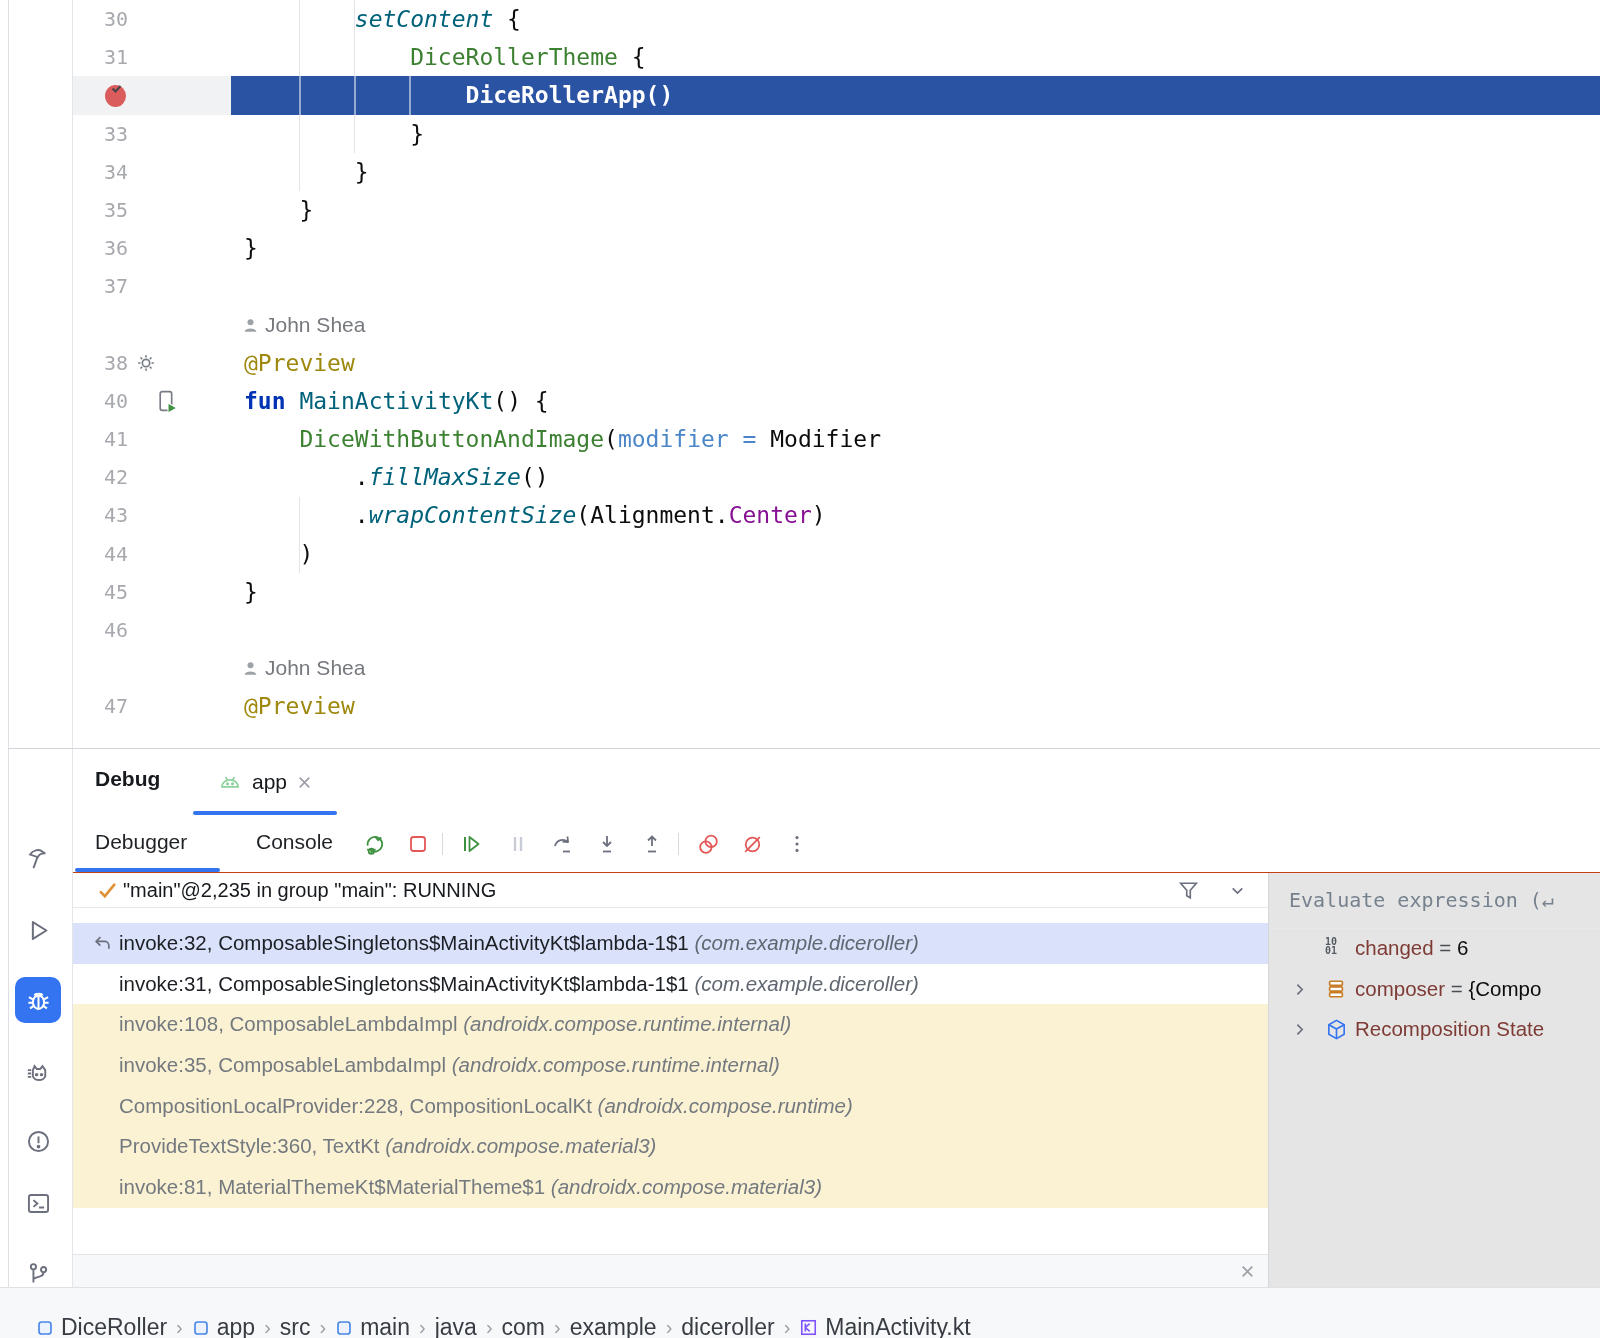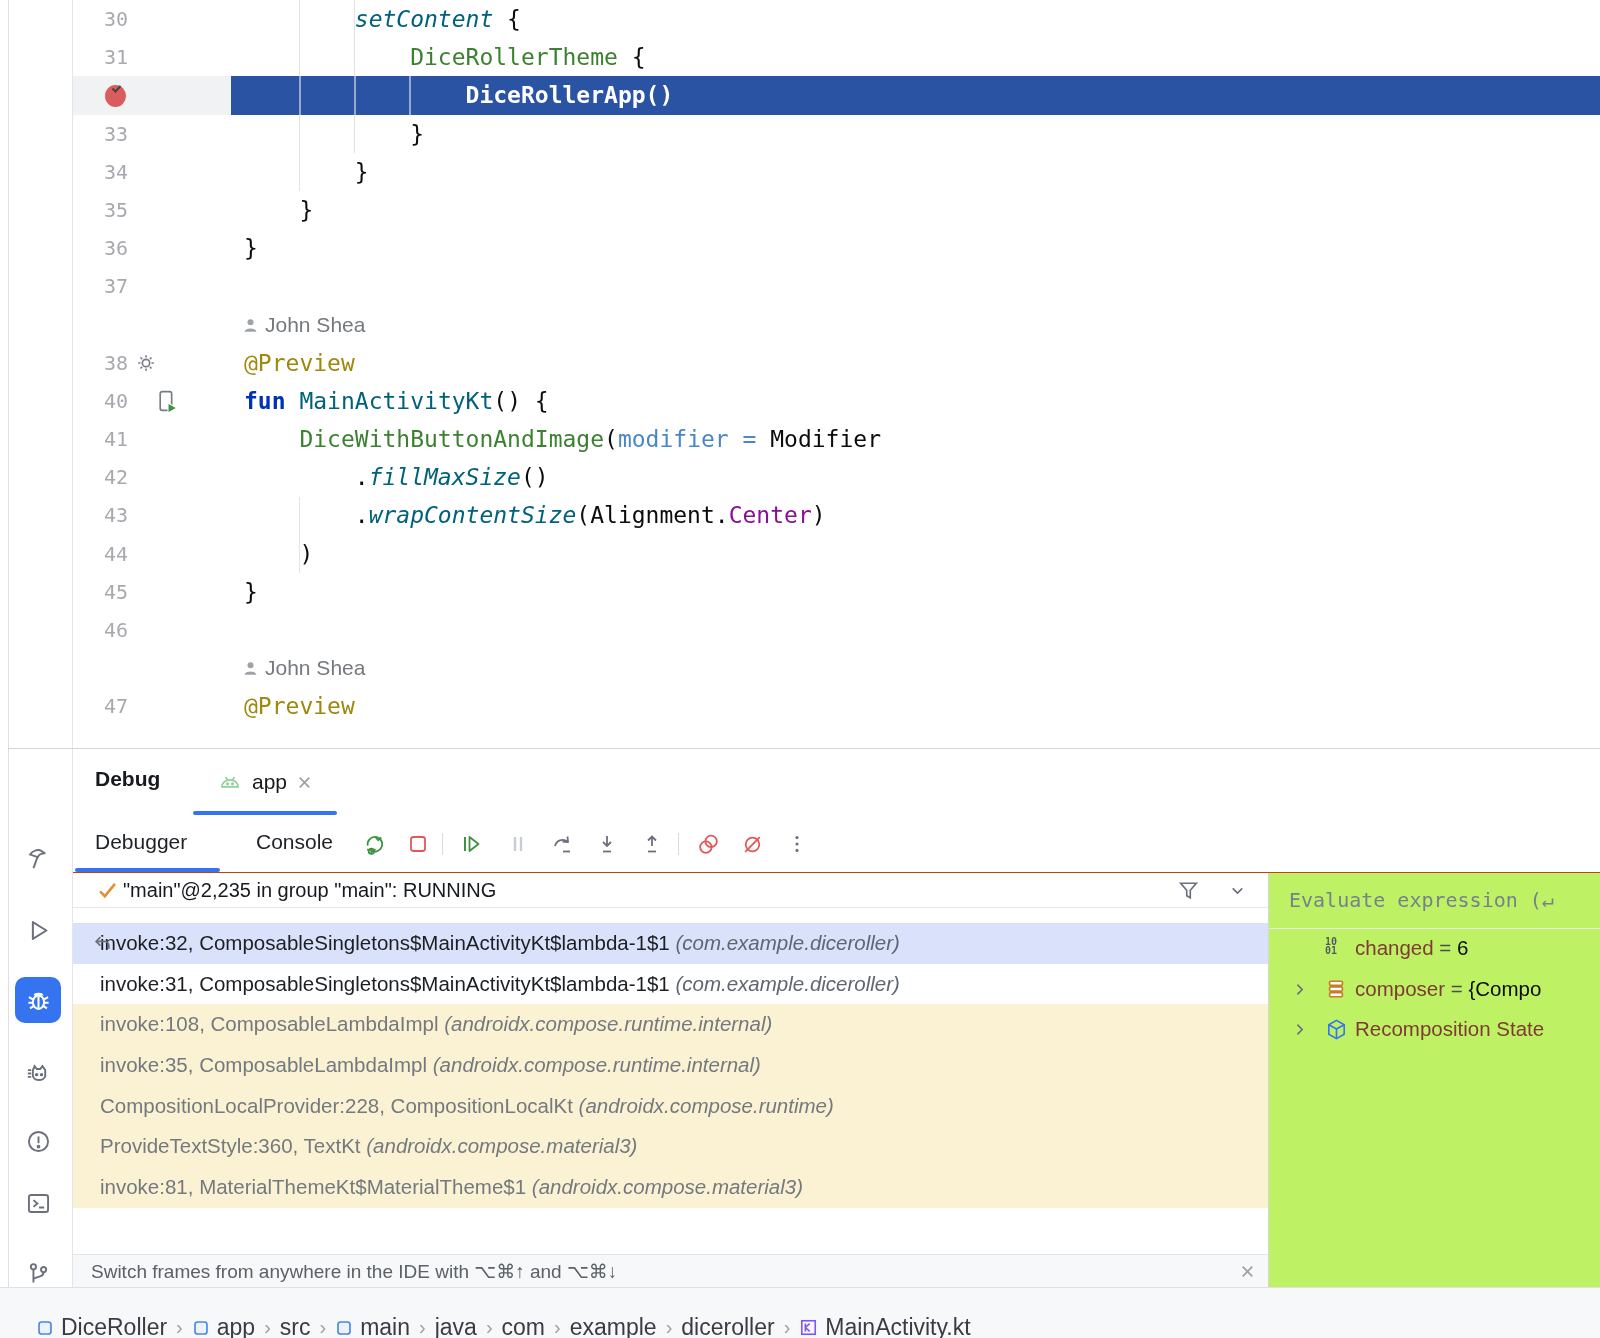--- a/index.html
+++ b/index.html
@@ -62,36 +62,36 @@
   .tbtn{position:absolute;top:16px;width:26px;height:26px;display:flex;align-items:center;
         justify-content:center;cursor:pointer}
   .tsep{position:absolute;top:18px;width:1px;height:22px;background:#D8DADE}
   .status-row{position:absolute;left:0;top:124px;width:1195px;height:34px;line-height:34px;
               border-bottom:1px solid #E6E8EB;font-size:20px;color:#16191D;white-space:nowrap}
   .status-row .chk{position:absolute;left:24px;top:7px}
   .status-row .stxt{position:absolute;left:50px}
   .funnel{position:absolute;left:1103px;top:5px;cursor:pointer}
   .fchev{position:absolute;left:1156px;top:9px;cursor:pointer}
   #frames{position:absolute;left:0;top:158px;width:1195px;height:347px;padding-top:16px;box-sizing:border-box}
-  .frow{position:relative;height:40.7px;line-height:40.7px;font-size:20.5px;padding-left:27px;
+  .frow{position:relative;height:40.7px;line-height:40.7px;font-size:20.5px;padding-left:46px;
         white-space:nowrap;overflow:hidden;cursor:pointer}
   .bg-selected{background:#D9E1FB}
   .bg-light{background:#FFFFFF}
   .bg-cream{background:#FBF2D3}
   .ftext{color:#1C1F23}.fpkg{font-style:italic;color:#5F6670}
   .bg-cream .ftext,.bg-cream .fpkg{color:#73797F}
   .frow .ficn{position:absolute;left:20px;top:11px}
   .hintbar{position:absolute;left:0;top:505px;width:1195px;height:33px;background:#F7F8FA;
            border-top:1px solid #E2E4E8;font-size:19px;color:#5C6167;line-height:33px}
   .hintbar .htxt{position:absolute;left:18px}
   .hintbar .hclose{position:absolute;right:12px;top:8px;cursor:pointer}
 
   
   #rightpanel{position:absolute;left:1195px;top:124px;width:332px;height:414px;
-              border-left:1px solid #D5D7DB;background:#bef264}
+              border-left:1px solid #D5D7DB;background:#e5e5e5}
   .eval-hdr{position:absolute;left:0;top:0;width:100%;height:55px;border-bottom:1px solid #E6E8EB;
             font-family:"DejaVu Sans Mono",monospace;font-size:20px;color:#76818E;
             line-height:55px;white-space:nowrap;overflow:hidden;cursor:text}
   .eval-hdr span{position:absolute;left:20px}
   #vars{position:absolute;left:0;top:55px;width:100%}
   .vrow{position:relative;height:40.7px;line-height:40.7px;font-size:20.5px;
         white-space:nowrap;overflow:hidden;cursor:pointer}
   .vrow .vchev{position:absolute;left:22px;top:12px}
   .vrow .vicn{position:absolute;left:56px;top:9px}
   .vrow .vtext{position:absolute;left:86px}
@@ -342,21 +342,20 @@
         </span><span class="ftext">invoke:32, ComposableSingletons$MainActivityKt$lambda-1$1 </span><span class="fpkg">(com.example.diceroller)</span></div>
       <div class="frow bg-light"><span class="ftext">invoke:31, ComposableSingletons$MainActivityKt$lambda-1$1 </span><span class="fpkg">(com.example.diceroller)</span></div>
       <div class="frow bg-cream"><span class="ftext">invoke:108, ComposableLambdaImpl </span><span class="fpkg">(androidx.compose.runtime.internal)</span></div>
       <div class="frow bg-cream"><span class="ftext">invoke:35, ComposableLambdaImpl </span><span class="fpkg">(androidx.compose.runtime.internal)</span></div>
       <div class="frow bg-cream"><span class="ftext">CompositionLocalProvider:228, CompositionLocalKt </span><span class="fpkg">(androidx.compose.runtime)</span></div>
       <div class="frow bg-cream"><span class="ftext">ProvideTextStyle:360, TextKt </span><span class="fpkg">(androidx.compose.material3)</span></div>
       <div class="frow bg-cream"><span class="ftext">invoke:81, MaterialThemeKt$MaterialTheme$1 </span><span class="fpkg">(androidx.compose.material3)</span></div>
     </div>
 
   <div class="hintbar">
-    <span class="htxt">Switch frames from anywhere in the IDE with ⌥⌘↑ and ⌥⌘↓</span>
     <span class="hclose icn">
         <svg width="17" height="17" viewBox="0 0 16 16" fill="none" stroke="#9DA0A8" stroke-width="1.6">
           <path d="M3.5 3.5l9 9M12.5 3.5l-9 9"></path>
         </svg>
       </span>
   </div>
 
   <div id="rightpanel">
     <div class="eval-hdr">
       <span>Evaluate expression (↵</span>

